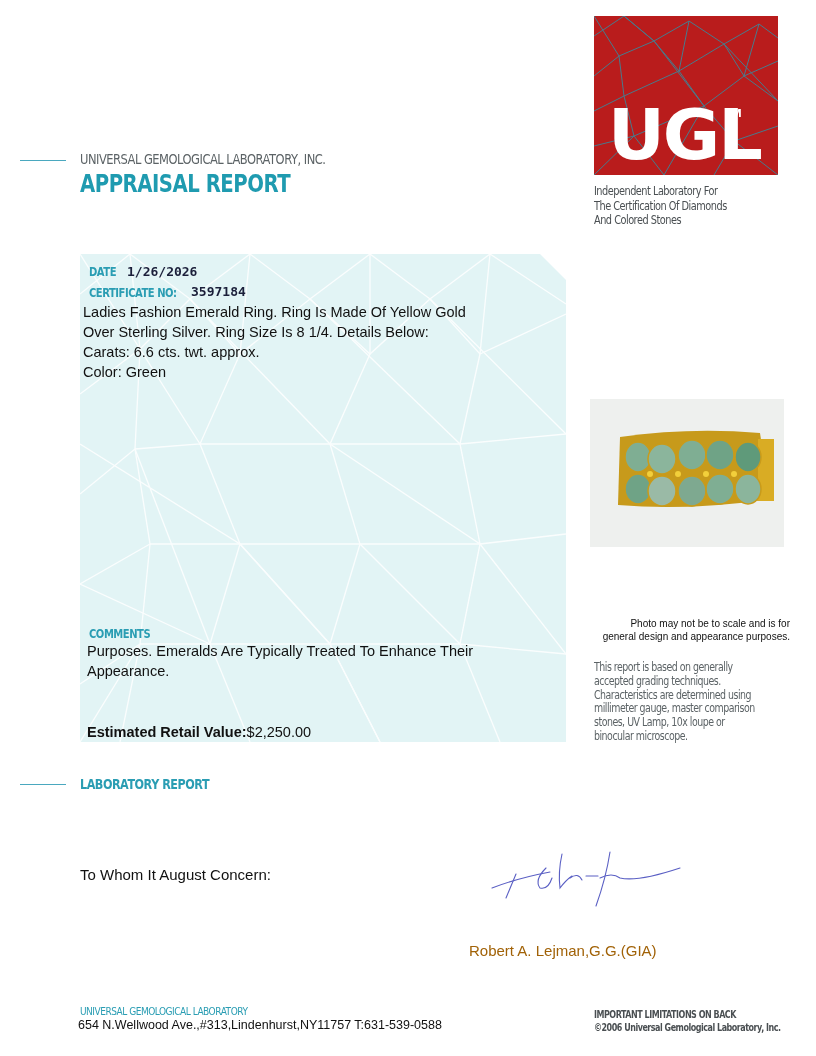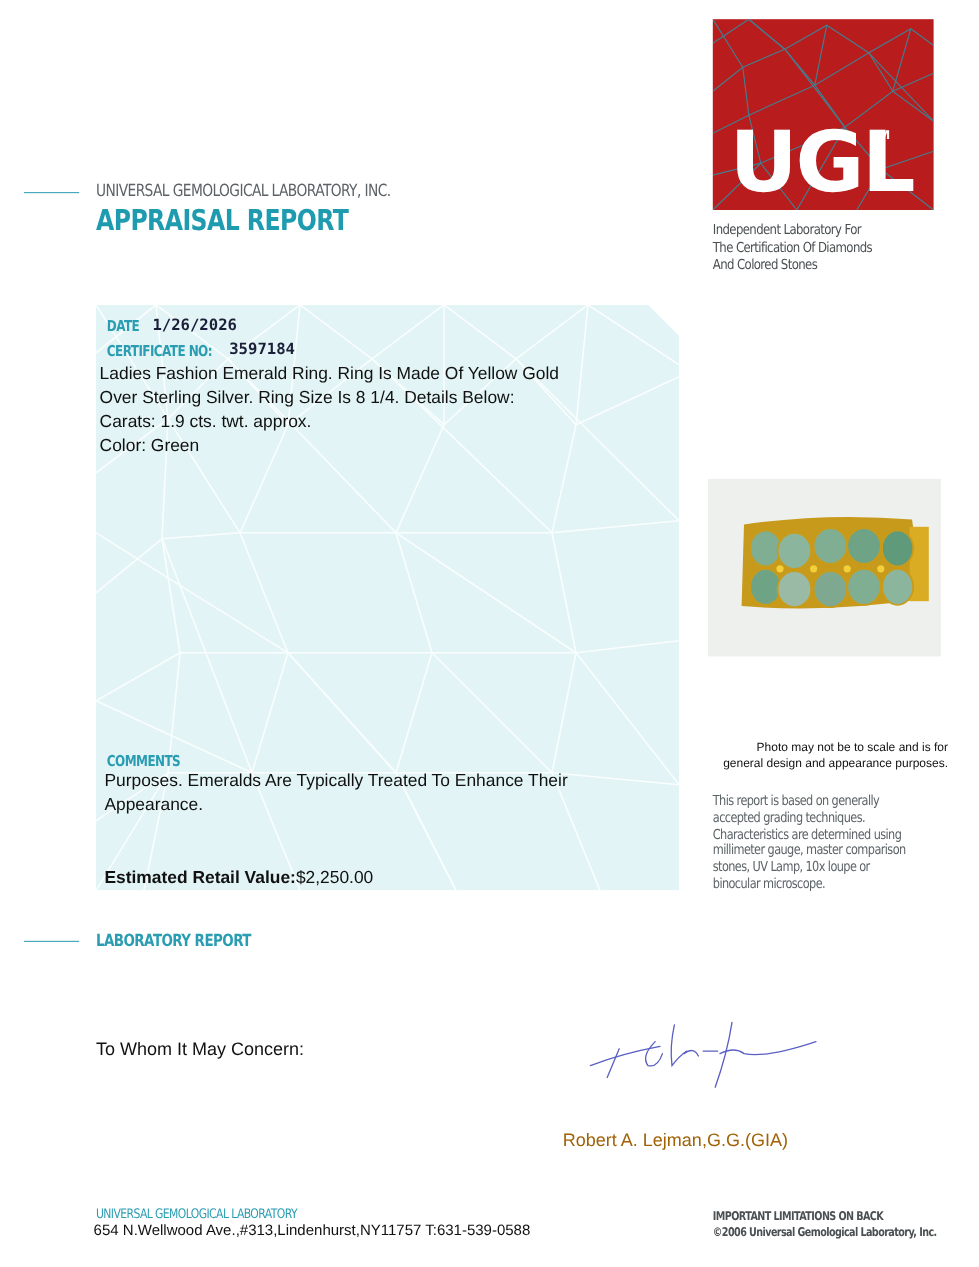--- a/index.html
+++ b/index.html
@@ -74,21 +74,21 @@
 </div>
 
 <div class="abs cond label-teal" style="left:89px;top:264px;">DATE</div>
 <div class="abs mono" style="left:127px;top:264px;">1/26/2026</div>
 <div class="abs cond label-teal" style="left:89px;top:285px;">CERTIFICATE NO:</div>
 <div class="abs mono" style="left:191px;top:284px;">3597184</div>
 
 <div class="abs body-text" style="left:83px;top:302px;">
   <div>Ladies Fashion Emerald Ring. Ring Is Made Of Yellow Gold</div>
   <div>Over Sterling Silver. Ring Size Is 8 1/4. Details Below:</div>
-  <div>Carats: 1.9 cts. twt. approx.</div>
+  <div>Carats: 6.6 cts. twt. approx.</div>
   <div>Color: Green</div>
 </div>
 
 <div class="abs cond label-teal" style="left:89px;top:626px;">COMMENTS</div>
 <div class="abs body-text" style="left:87px;top:641px;">
   <div>Purposes. Emeralds Are Typically Treated To Enhance Their</div>
   <div>Appearance.</div>
 </div>
 <div class="abs body-text" style="left:87px;top:722px;">
   <span style="font-weight:bold;margin-top:16px;">Estimated Retail Value:</span><span>$2,250.00</span>
@@ -127,21 +127,21 @@
   <div>This report is based on generally</div>
   <div>accepted grading techniques.</div>
   <div>Characteristics are determined using</div>
   <div>millimeter gauge, master comparison</div>
   <div>stones, UV Lamp, 10x loupe or</div>
   <div>binocular microscope.</div>
 </div>
 
 <div class="rule" style="left:20px;top:784px;width:46px;"></div>
 <div class="abs cond label-teal" style="left:80px;top:776px;font-size:14px;">LABORATORY REPORT</div>
-<div class="abs" style="left:80px;top:866px;font-size:15px;">To Whom It May Concern:</div>
+<div class="abs" style="left:80px;top:866px;font-size:15px;">To Whom It August Concern:</div>
 
 <svg class="abs" style="left:488px;top:848px;" width="196" height="64" viewBox="0 0 196 64">
   <g stroke="#5a5fc4" stroke-width="1.1" fill="none" stroke-linecap="round">
     <path d="M4 40 Q30 30 62 24"></path>
     <path d="M28 26 L18 50"></path>
     <path d="M58 20 Q46 32 52 40 Q60 42 64 30"></path>
     <path d="M74 6 Q70 24 72 40 Q78 32 84 28"></path>
     <path d="M82 30 Q90 24 94 32"></path>
     <path d="M98 28 L110 28"></path>
     <path d="M122 4 Q118 30 108 58"></path>

